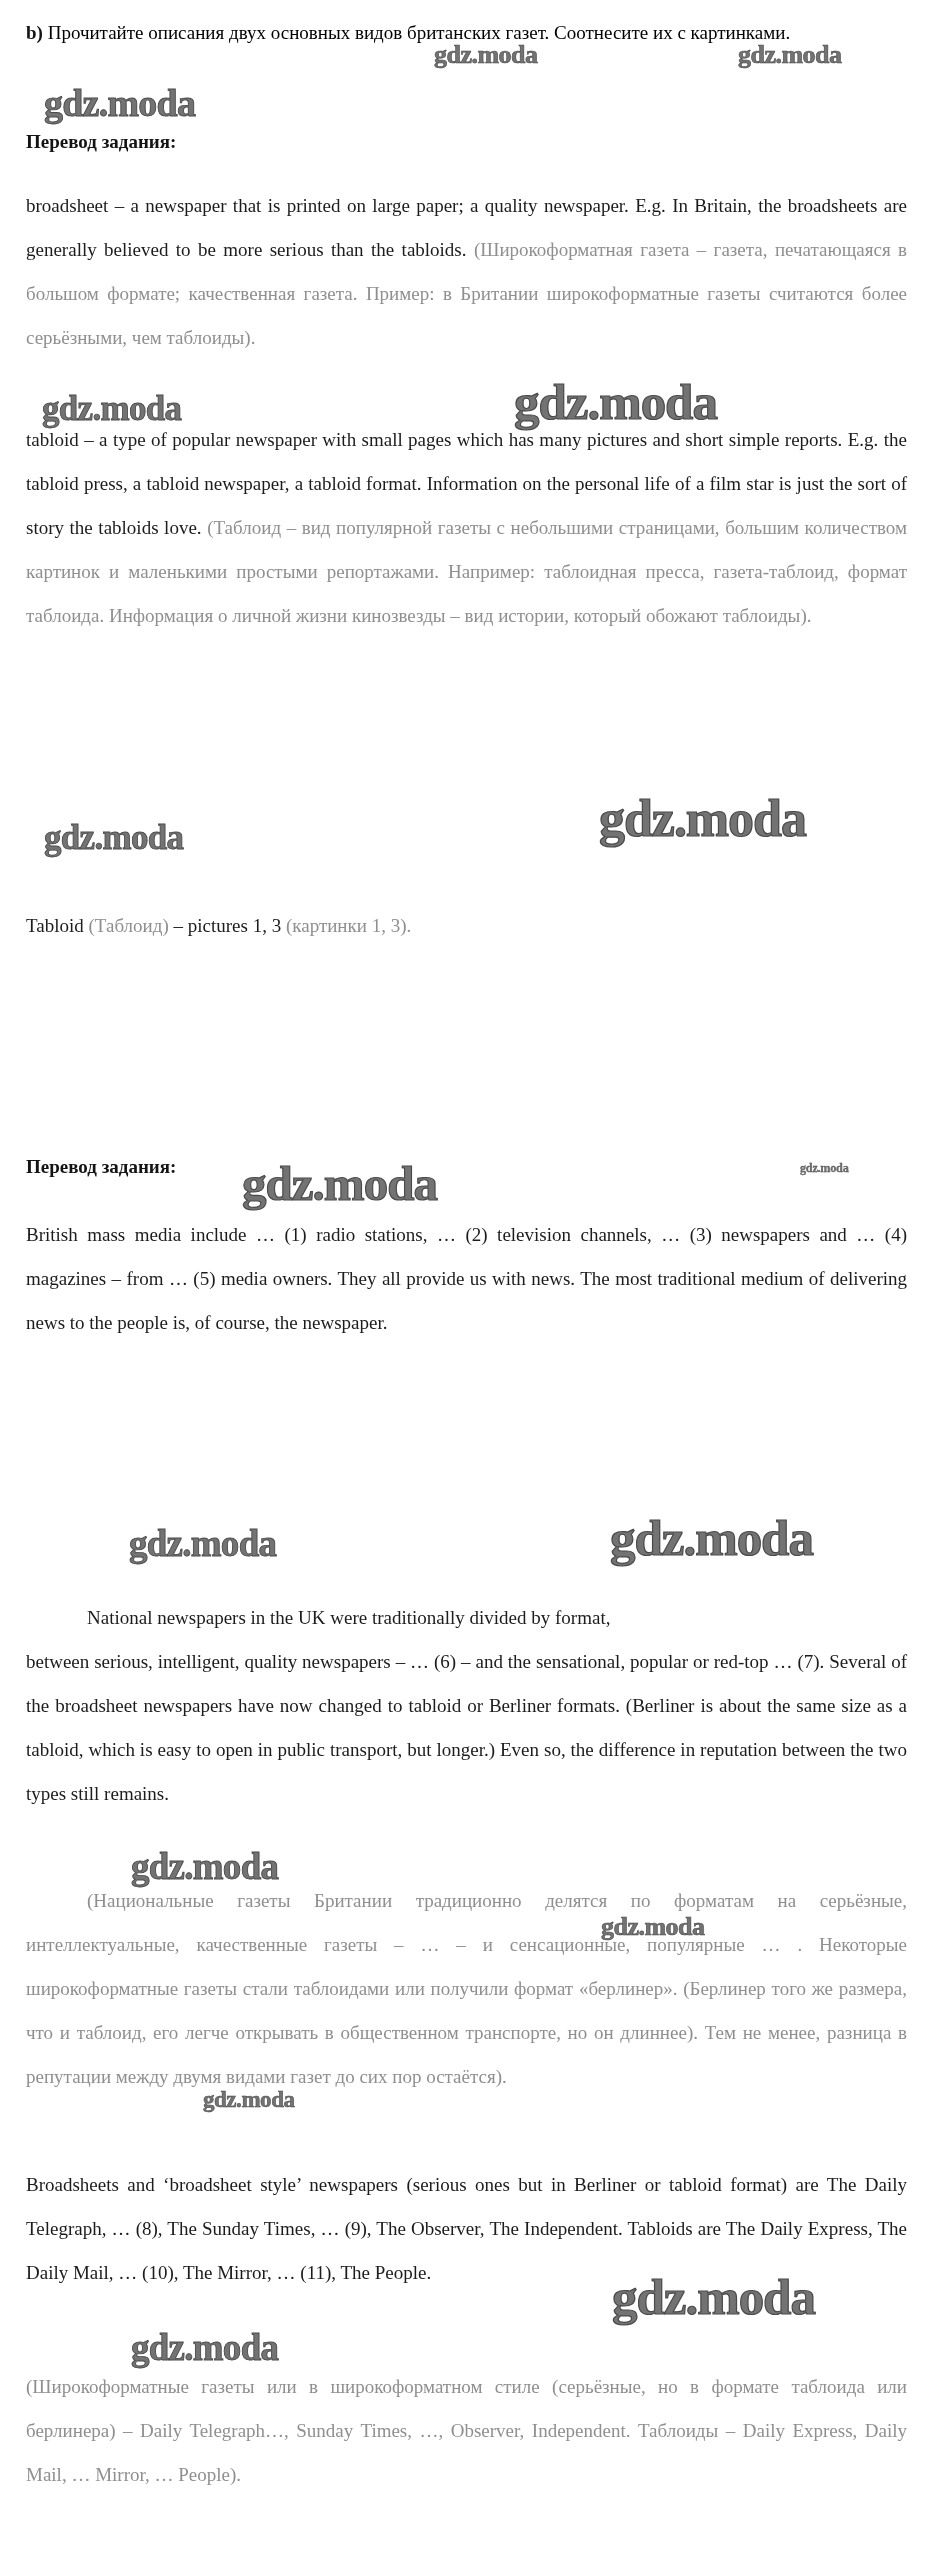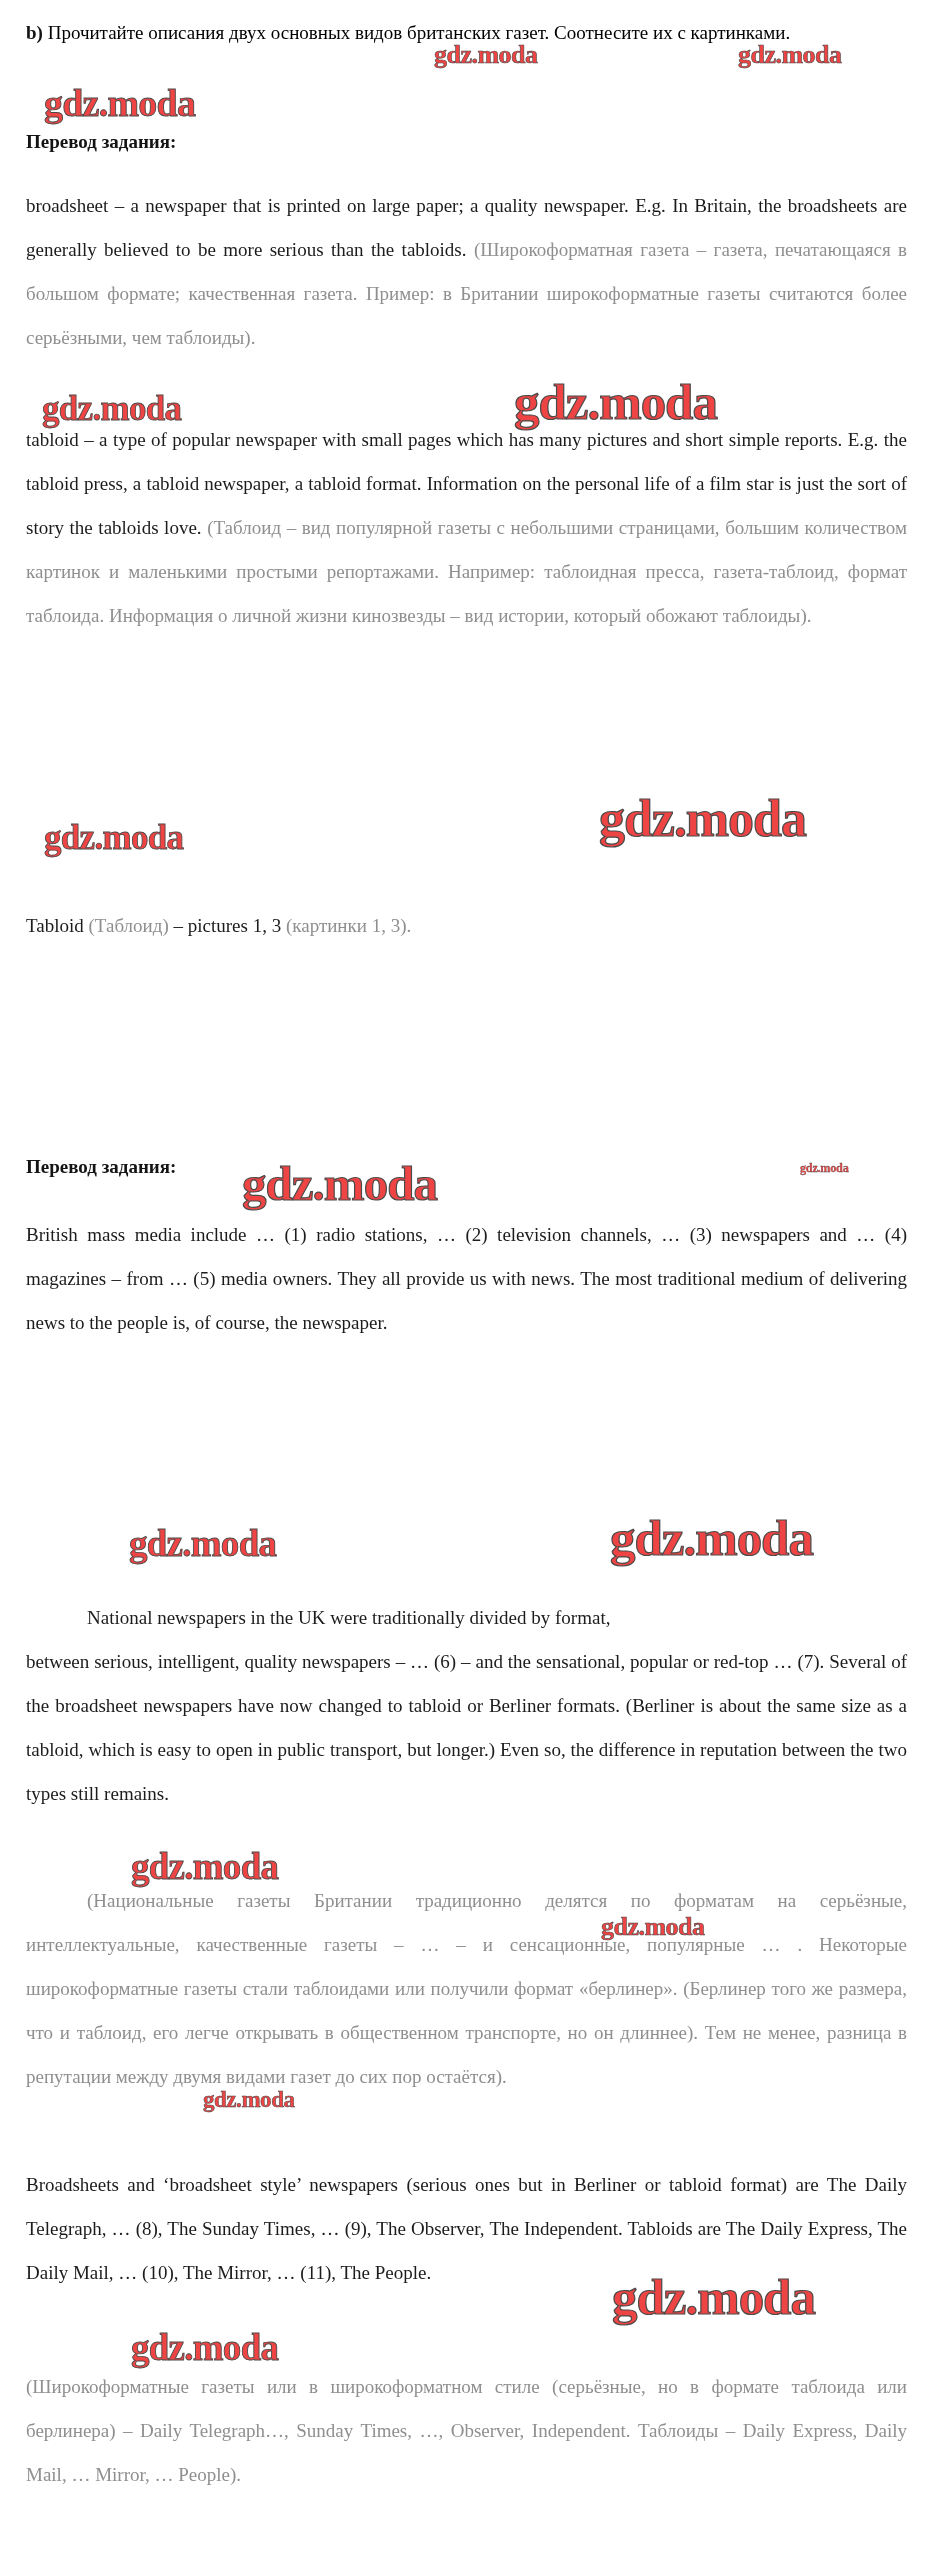--- a/index.html
+++ b/index.html
@@ -16,21 +16,21 @@
   .block{position:absolute;left:26px;width:881px;}
   .just{text-align:justify;}
   .t-bold{font-weight:bold;color:#141414;}
   .t-black{color:#1c1c1c;}
   .t-gray{color:#8f8f8f;}
   .t-light{color:#000000;}
   .wm{
     position:absolute;
     font-family:"Liberation Serif","DejaVu Serif",serif;
     font-weight:bold;
-    color:#ef4444;
+    color:#737373;
     -webkit-text-stroke:0.024em #4a4a4a;
     letter-spacing:-0.02em;
     line-height:1;
     white-space:nowrap;
   }
 </style>
 </head>
 <body>
 
 <div class="page" id="page">

